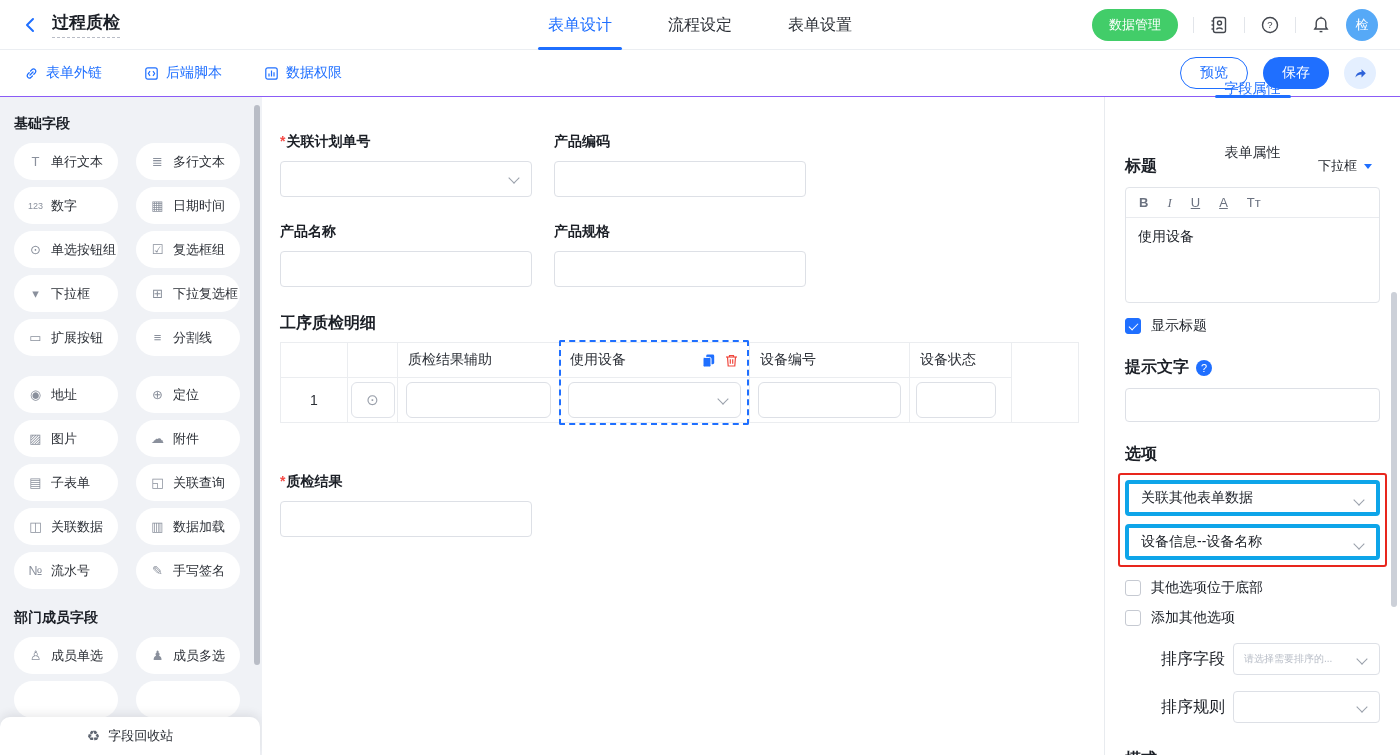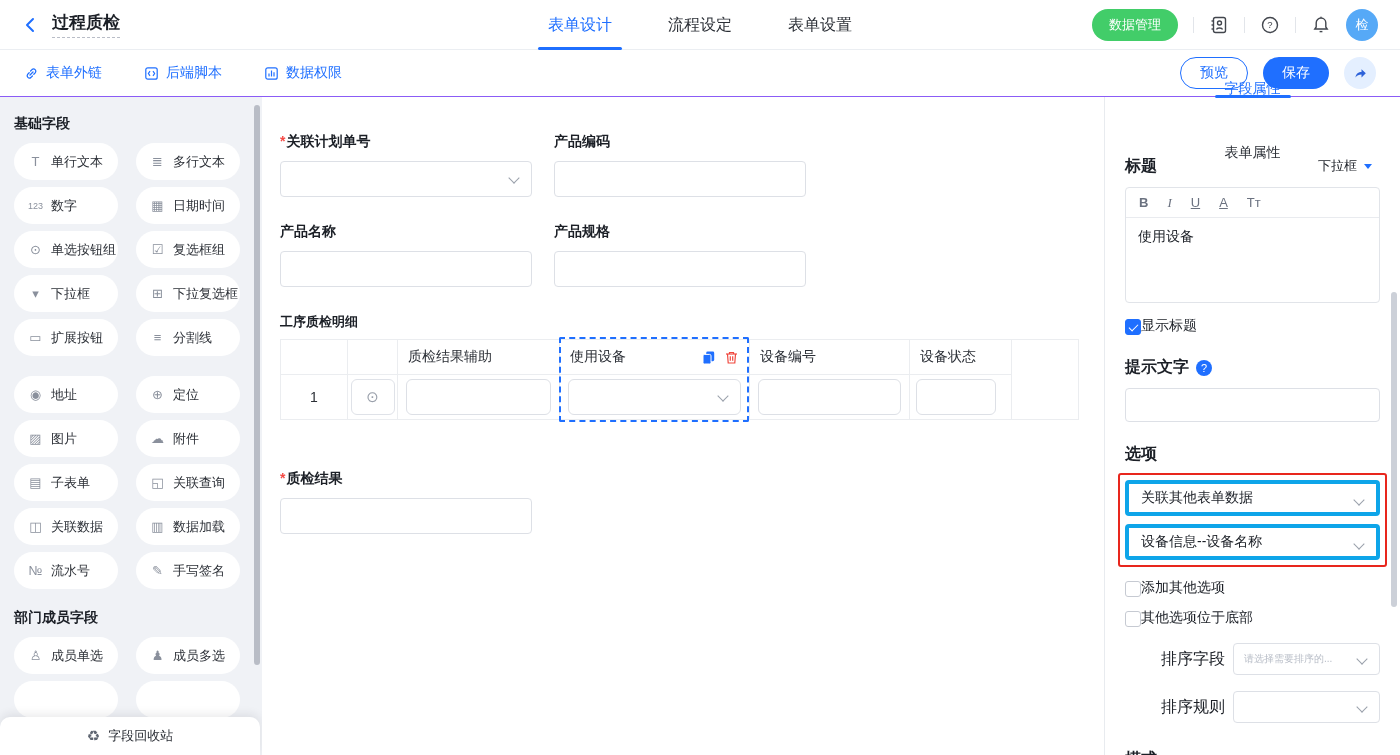--- a/index.html
+++ b/index.html
@@ -64,21 +64,21 @@
   .canvas { flex:1; background:#fff; padding:36px 0 0 18px; position:relative; overflow:hidden; }
   .fgrid { display:grid; grid-template-columns:252px 252px 252px; column-gap:22px; margin-bottom:26px; }
   .flabel { font-size:14px; font-weight:700; color:#1b1f26; margin-bottom:10px; display:flex; }
   .req::before { content:"*"; color:#f54a45; margin-right:1px; }
   .control { height:36px; border:1px solid #dde0e6; border-radius:4px; background:#fff;
     position:relative; cursor:text; }
   .control.disabled { background:#f4f5f7; border-color:#f4f5f7; color:#a6abb5; display:flex;
     align-items:center; padding:0 12px; font-size:14px; cursor:default; }
   .caret { position:absolute; right:13px; top:12px; width:8px; height:8px;
     border-right:1.6px solid #9aa0ab; border-bottom:1.6px solid #9aa0ab; transform:rotate(45deg); }
-  .sub-title { margin:22px 0 8px; font-weight:700; font-size:13px; }
+  .sub-title { margin:22px 0 8px; font-weight:700; font-size:16px; }
 
   .table-wrap { position:relative; width:798px; }
   table.qtable { border-collapse:collapse; table-layout:fixed; width:798px; }
   .qtable td { border:1px solid #ebedf0; font-size:14px; color:#2b2f36; }
   .qtable tr.hrow td { height:35px; padding:0 10px; }
   .qtable tr.brow td { height:45px; }
   .hcell-flex { display:flex; align-items:center; gap:8px; }
   .hcell-flex .sp { flex:1; }
   .idx-cell { text-align:center; color:#2b2f36; }
   .radio-box { width:44px; height:36px; border:1px solid #dfe2e8; border-radius:6px; margin:0 auto;
@@ -107,21 +107,21 @@
     border-top:5px solid var(--accent); }
   .editor { border:1px solid #e1e4e9; border-radius:4px; margin-top:8px; }
   .editor-toolbar { height:30px; border-bottom:1px solid #e9ebef; display:flex; align-items:center;
     gap:19px; padding:0 13px; color:#6b7280; font-size:13px; }
   .editor-toolbar span { cursor:pointer; }
   .editor-toolbar span:nth-child(1){ font-weight:700; }
   .editor-toolbar span:nth-child(2){ font-style:italic; font-family:"Liberation Serif",serif; }
   .editor-toolbar span:nth-child(3){ text-decoration:underline; }
   .editor-toolbar span:nth-child(4){ text-decoration:underline; }
   .editor-body { height:84px; padding:10px 12px; font-size:14px; color:#1b1f26; cursor:text; }
-  .cb-row { display:flex; align-items:flex-end; margin-top:14px; font-size:14px; color:#1b1f26; }
+  .cb-row { display:flex; align-items:center; gap:10px; margin-top:14px; font-size:14px; color:#1b1f26; }
   .cb { width:16px; height:16px; border:1px solid #c6cad2; border-radius:3px; background:#fff;
     position:relative; flex-shrink:0; cursor:pointer; }
   .cb.checked { background:var(--accent); border-color:var(--accent); }
   .cb.checked::after { content:""; position:absolute; left:4.5px; top:1.5px; width:4px; height:8px;
     border-right:1.8px solid #fff; border-bottom:1.8px solid #fff; transform:rotate(45deg); }
   .hint-row { display:flex; align-items:center; gap:7px; margin-top:22px; }
   .q-badge { width:16px; height:16px; border-radius:50%; background:var(--accent); color:#fff;
     font-size:11px; display:flex; align-items:center; justify-content:center; }
   .q-badge::after { content:"?"; }
   .input { height:34px; border:1px solid #dde0e6; border-radius:4px; margin-top:10px; cursor:text; }
@@ -493,25 +493,25 @@
           <span class="caret"></span>
         </div>
         <div class="pselect">
           <span>设备信息--设备名称</span>
           <span class="caret"></span>
         </div>
       </div>
 
       <div class="cb-row" style="margin-top:12px;">
         <span class="cb"></span>
-        <span>添加其他选项</span>
+        <span>其他选项位于底部</span>
       </div>
       <div class="cb-row" style="margin-top:12px;">
         <span class="cb"></span>
-        <span>其他选项位于底部</span>
+        <span>添加其他选项</span>
       </div>
 
       <div class="sort-row">
         <span class="plabel normal">排序字段</span>
         <div class="sort-select">
           <span>请选择需要排序的...</span>
           <span class="caret"></span>
         </div>
       </div>
       <div class="sort-row">

